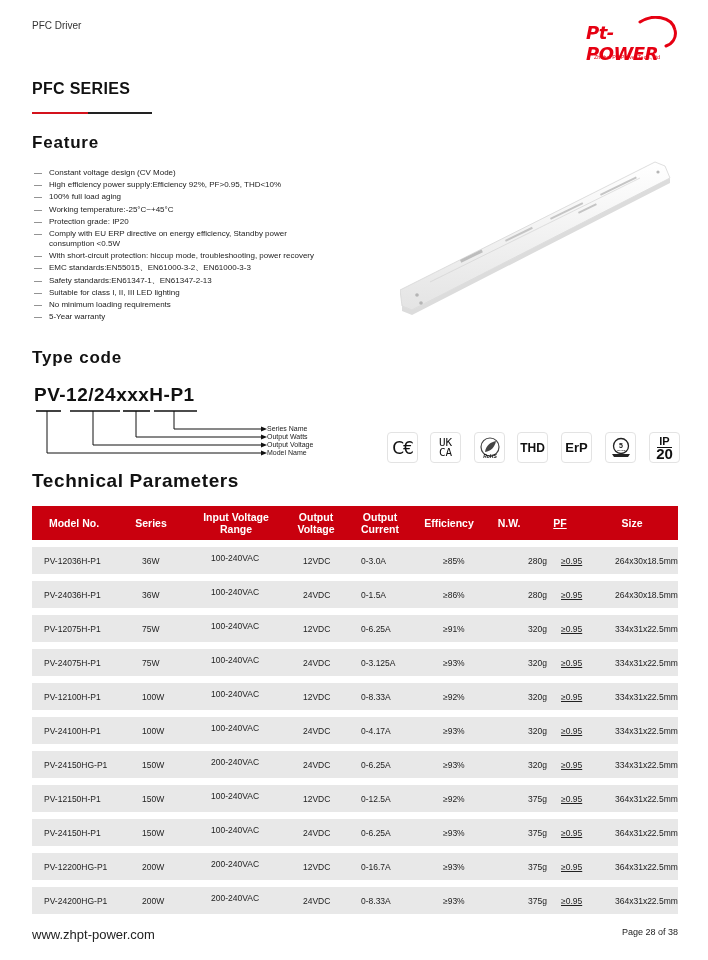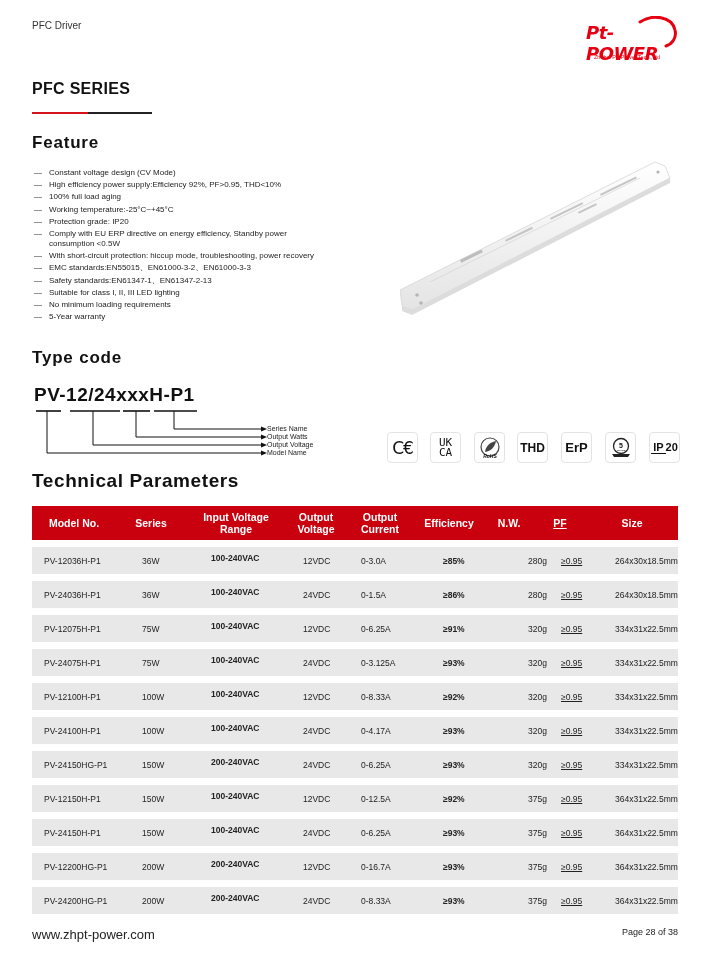--- a/index.html
+++ b/index.html
@@ -50,21 +50,21 @@
   .c8 { width: 85px; padding-left: 22px; text-align: left; }
   .th.c0 { padding-left: 0; text-align: center; width: 84px; }
   .th.c1 { padding-left: 0; text-align: center; width: 70px; }
   .th.c2 { padding-left: 0; text-align: center; width: 100px; }
   .th.c3 { padding-left: 0; text-align: center; width: 60px; }
   .th.c4 { padding-left: 0; text-align: center; width: 68px; }
   .th.c5 { padding-left: 0; text-align: center; width: 70px; }
   .th.c6 { padding-left: 0; text-align: center; width: 50px; }
   .th.c7 { padding-left: 0; text-align: center; width: 52px; }
   .th.c8 { padding-left: 0; text-align: center; width: 92px; }
-  .td.c2, .td.c5 { position: relative; top: -2px; font-weight: bold; }
+  .td.c2, .td.c5 { position: relative; top: -2px; }
   .td.c2 { top: -3px; }
   .td.c5 { top: 0; }
 
   .footer-url { position: absolute; left: 32px; top: 927px; font-size: 13px; color: #222; }
   .footer-page { position: absolute; right: 30px; top: 927px; font-size: 9px; color: #222; }
 </style>
 </head>
 <body>
 
 <div class="doc-header-label">PFC Driver</div>
@@ -162,23 +162,23 @@
   <div class="cert" style="left:130px;font-size:12px">THD</div>
   <div class="cert" style="left:174px;font-size:13px">ErP</div>
   <div class="cert" style="left:218px">
     <svg width="24" height="24" viewBox="0 0 24 24">
       <circle cx="12" cy="10" r="7.5" fill="none" stroke="#222" stroke-width="1.3"></circle>
       <text x="12" y="11.5" font-size="7" font-weight="bold" text-anchor="middle" fill="#111" font-family="Liberation Sans, sans-serif">5</text>
       <text x="12" y="15" font-size="2.5" text-anchor="middle" fill="#111" font-family="Liberation Sans, sans-serif">YEARS</text>
       <path d="M3 18 L21 18 L19 21 L5 21 Z" fill="#222"></path>
     </svg>
   </div>
-  <div class="cert" style="left:262px;flex-direction:row;line-height:11px">
+  <div class="cert" style="left:262px;flex-direction:column;line-height:11px">
     <span style="font-size:11px;border-bottom:1.5px solid #111;padding:0 2px">IP</span>
-    <span style="font-size:11px">20</span>
+    <span style="font-size:15px">20</span>
   </div>
 </div>
 
 <div class="section-title tech-title">Technical Parameters</div>
 
 <div class="table">
   <div class="thead">
     <div class="th c0">Model No.</div>
     <div class="th c1">Series</div>
     <div class="th c2">Input Voltage Range</div>

